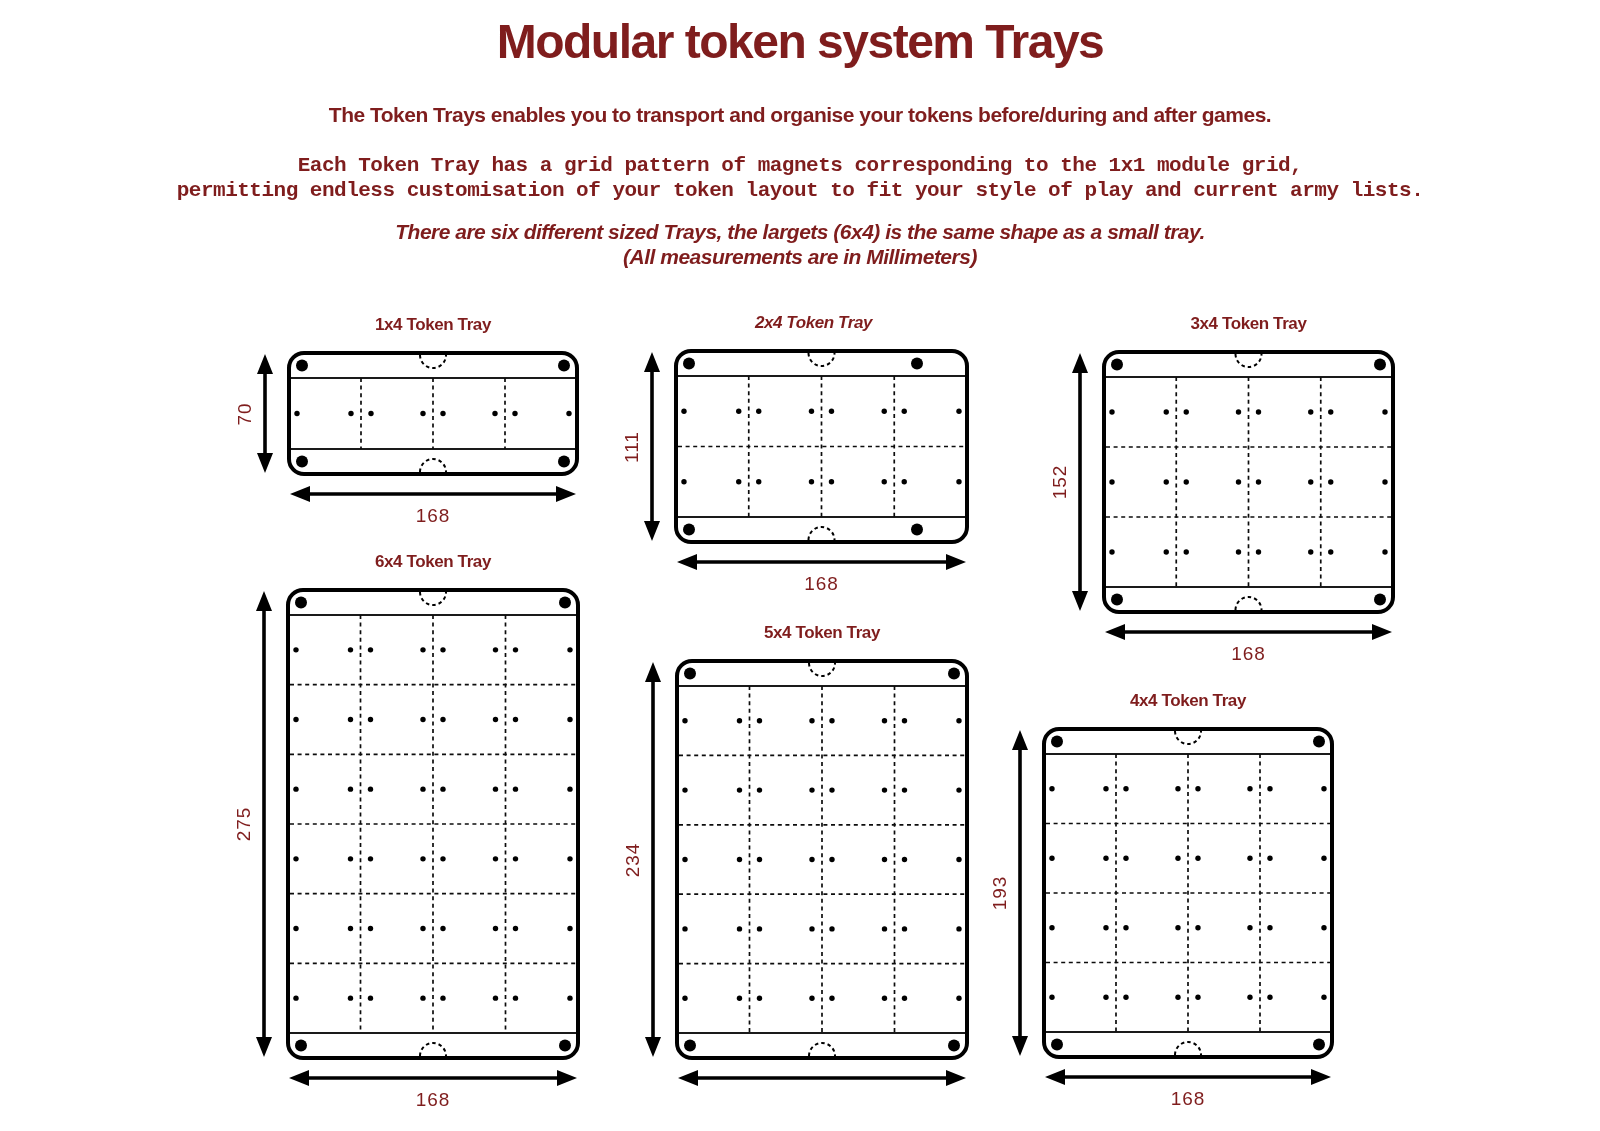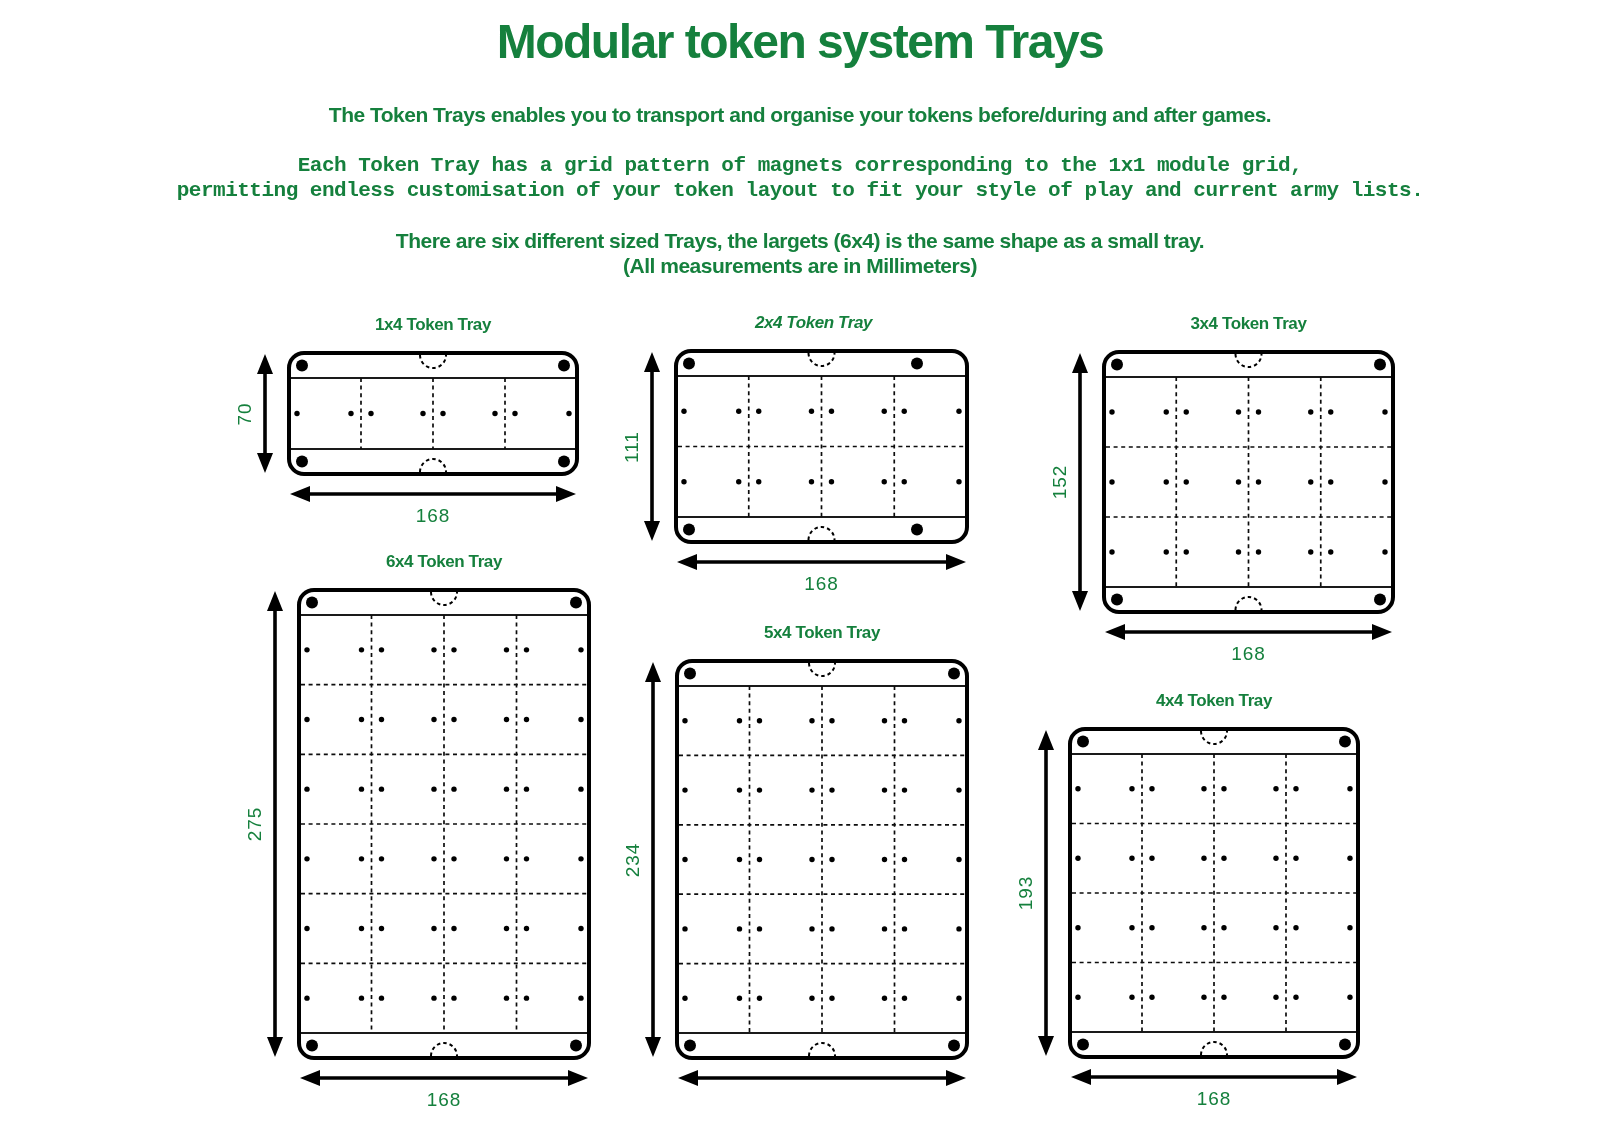--- a/index.html
+++ b/index.html
@@ -1,30 +1,30 @@
 <!DOCTYPE html>
 <html><head>
 <meta charset="utf-8">
 <style>
   html,body{margin:0;padding:0;background:#ffffff;}
   .page{
     position:relative;width:1600px;height:1131px;background:#fff;
-    font-family:"Liberation Sans",sans-serif;color:#15803d;overflow:hidden;
+    font-family:"Liberation Sans",sans-serif;color:#7f1d1d;overflow:hidden;
   }
   .page-title{
     position:absolute;top:16px;left:0;width:100%;text-align:center;
     font-size:48px;font-weight:700;letter-spacing:-1.5px;line-height:52px;margin:0;
   }
   .para{
     position:absolute;left:0;width:100%;text-align:center;
     font-size:21px;font-weight:700;letter-spacing:-0.5px;line-height:25px;
   }
   #para-intro{top:102px;}
   #para-desc{top:153px;font-family:Liberation Mono, monospace;}
-  #para-note{top:228px;}
+  #para-note{top:219px;font-style:italic;}
   .tray{position:absolute;}
   .tray svg{position:absolute;left:0;top:0;display:block;}
   .tray-title{
     position:absolute;text-align:center;font-size:17px;font-weight:700;
     letter-spacing:-0.4px;line-height:24px;
   }
   .dim-label{
     position:absolute;font-size:19px;font-weight:400;letter-spacing:1px;
     text-align:center;line-height:28px;
   }
@@ -206,21 +206,21 @@
           <g fill="#000000">
             <line x1="98" y1="325" x2="351" y2="325" stroke="#000000" stroke-width="3.6"></line>
             <polygon points="101,317 101,333 81,325"></polygon>
             <polygon points="348,317 348,333 368,325"></polygon>
           </g>
         </svg>
         <div class="tray-title" style="left: 80px; top: 5px; width: 289px;">3x4 Token Tray</div>
         <div class="dim-label vertical" style="left: 6px; top: 161px; width: 60px; height: 28px;">152</div>
         <div class="dim-label" style="left: 80px; top: 333px; width: 289px;">168</div>
       </div>
-      <div class="tray" style="left: 219px; top: 545px; width: 385px; height: 575px; position: absolute;">
+      <div class="tray" style="left: 208px; top: 545px; width: 385px; height: 575px; position: absolute;">
         <svg width="385" height="575" viewBox="0 0 385 575">
           <g>
             <rect x="80" y="45" width="290" height="468" rx="15" ry="15" fill="#ffffff" stroke="#000000" stroke-width="4"></rect>
             <line x1="82" y1="70" x2="368" y2="70" stroke="#1a1a1a" stroke-width="2"></line>
             <line x1="82" y1="488" x2="368" y2="488" stroke="#1a1a1a" stroke-width="2"></line>
             <path d="M 212 47 A 13 13 0 0 0 238 47" fill="none" stroke="#000000" stroke-width="2" stroke-dasharray="3.5 3"></path>
             <path d="M 212 511 A 13 13 0 0 1 238 511" fill="none" stroke="#000000" stroke-width="2" stroke-dasharray="3.5 3"></path>
           </g>
           <g>
             <line x1="152.5" y1="70" x2="152.5" y2="488" stroke="#0c0c0c" stroke-width="1.7" stroke-dasharray="4 3.6"></line>
@@ -376,21 +376,21 @@
           </g>
           <g fill="#000000">
             <line x1="98" y1="462" x2="352" y2="462" stroke="#000000" stroke-width="3.6"></line>
             <polygon points="101,454 101,470 81,462"></polygon>
             <polygon points="349,454 349,470 369,462"></polygon>
           </g>
         </svg>
         <div class="tray-title" style="left: 80px; top: 5px; width: 290px;">5x4 Token Tray</div>
         <div class="dim-label vertical" style="left: 6px; top: 229.5px; width: 60px; height: 28px;">234</div>
       </div>
-      <div class="tray" style="left: 990px; top: 684px; width: 383px; height: 435px; position: absolute;">
+      <div class="tray" style="left: 964px; top: 684px; width: 383px; height: 435px; position: absolute;">
         <svg width="383" height="435" viewBox="0 0 383 435">
           <g>
             <rect x="80" y="45" width="288" height="328" rx="15" ry="15" fill="#ffffff" stroke="#000000" stroke-width="4"></rect>
             <line x1="82" y1="70" x2="366" y2="70" stroke="#1a1a1a" stroke-width="2"></line>
             <line x1="82" y1="348" x2="366" y2="348" stroke="#1a1a1a" stroke-width="2"></line>
             <path d="M 211 47 A 13 13 0 0 0 237 47" fill="none" stroke="#000000" stroke-width="2" stroke-dasharray="3.5 3"></path>
             <path d="M 211 371 A 13 13 0 0 1 237 371" fill="none" stroke="#000000" stroke-width="2" stroke-dasharray="3.5 3"></path>
           </g>
           <g>
             <line x1="152" y1="70" x2="152" y2="348" stroke="#0c0c0c" stroke-width="1.7" stroke-dasharray="4 3.6"></line>

